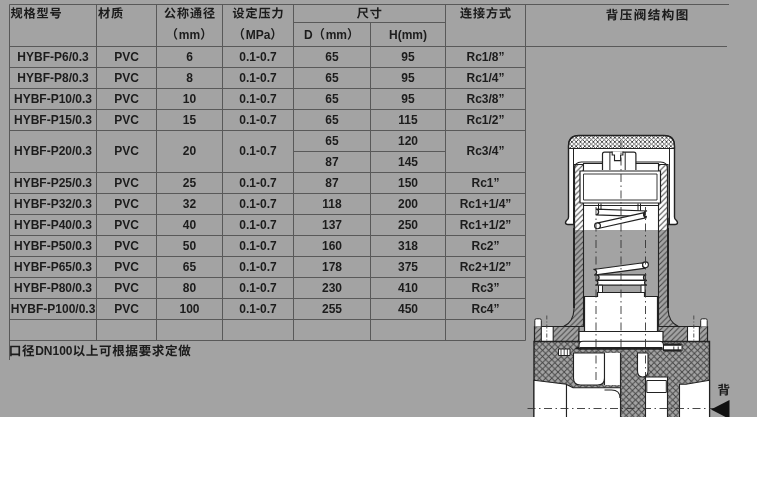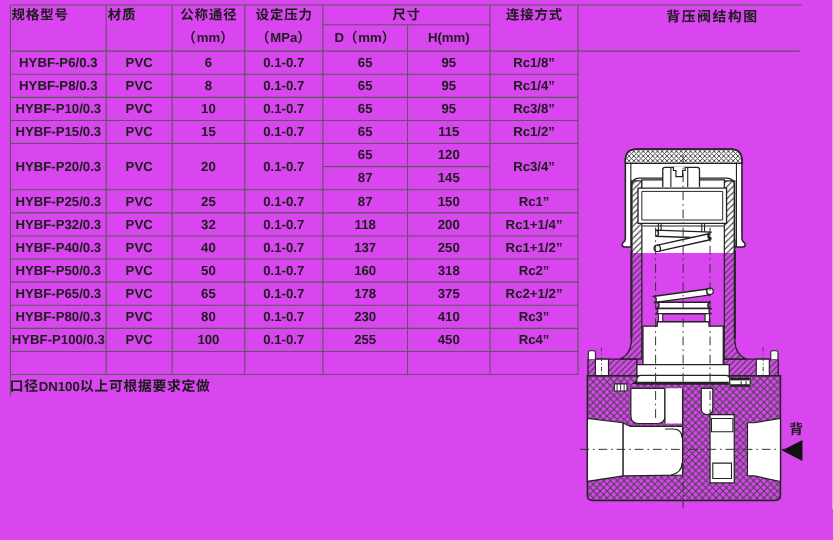--- a/index.html
+++ b/index.html
@@ -1,15 +1,15 @@
 <!DOCTYPE html>
 <html><head><meta charset="utf-8"><title>PVC Back Pressure Valve Spec</title>
 <style>
 html,body{margin:0;padding:0;background:#ffffff}
-#page{position:relative;width:757px;height:491px;overflow:hidden;background:#d946ef;font-family:"Liberation Sans",sans-serif}
+#page{position:relative;width:757px;height:417px;overflow:hidden;background:#a3a3a3;font-family:"Liberation Sans",sans-serif}
 </style></head>
 <body>
 <div id="page">
 <svg width="757" height="491" viewBox="0 0 757 491">
 <defs>
 <pattern id="xh" width="6.2" height="6.2" patternUnits="userSpaceOnUse">
           <path d="M0,0 L6.2,6.2 M6.2,0 L0,6.2" stroke="#424242" stroke-width="0.9"></path>
         </pattern>
 <pattern id="dh" width="5.5" height="5.5" patternUnits="userSpaceOnUse">
           <path d="M0,5.5 L5.5,0 M-1.5,1.5 L1.5,-1.5 M4,7 L7,4" stroke="#454545" stroke-width="1.1"></path>

